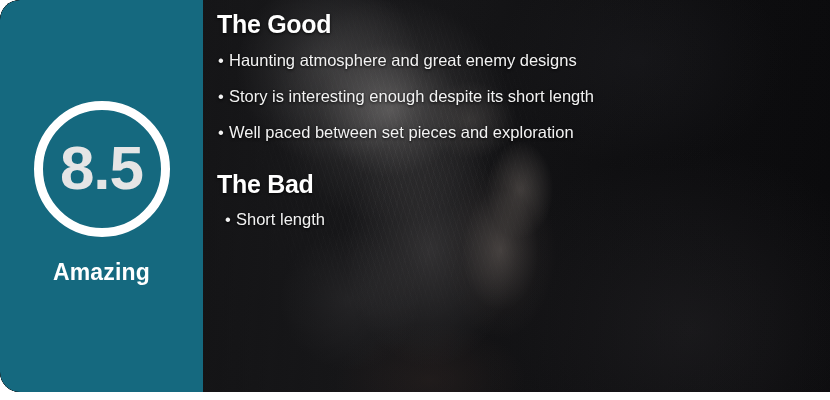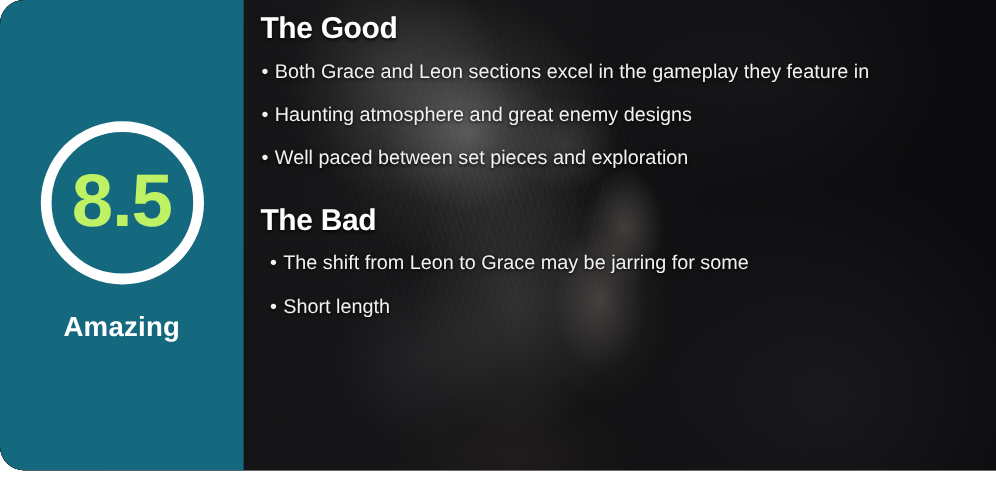--- a/index.html
+++ b/index.html
@@ -87,21 +87,21 @@
     display: flex;
     align-items: center;
     justify-content: center;
     box-sizing: border-box;
     margin-top: -6px;
   }
   .score-value {
     font-family: "Liberation Sans", sans-serif;
     font-size: 62px;
     font-weight: bold;
-    color: #bef264;
+    color: #e5e5e5;
     letter-spacing: -1px;
     line-height: 1;
     margin-top: -2px;
   }
   .score-label {
     margin-top: 22px;
     font-family: "Liberation Sans", sans-serif;
     font-size: 23px;
     font-weight: bold;
     color: #ffffff;
@@ -168,26 +168,25 @@
       <span class="score-value">8.5</span>
     </div>
     <div class="score-label">Amazing</div>
   </div>
 
   <div id="content">
 
     <h2 class="section-heading" id="good-heading">The Good</h2>
 
     <ul class="bullet-list" id="good-list">
-      <li class="bullet-item">Both Grace and Leon sections excel in the gameplay they feature in</li>
       <li class="bullet-item">Haunting atmosphere and great enemy designs</li>
+      <li class="bullet-item">Story is interesting enough despite its short length</li>
       <li class="bullet-item">Well paced between set pieces and exploration</li>
     </ul>
 
     <h2 class="section-heading" id="bad-heading">The Bad</h2>
 
     <ul class="bullet-list" id="bad-list">
-      <li class="bullet-item">The shift from Leon to Grace may be jarring for some</li>
       <li class="bullet-item">Short length</li>
     </ul>
 
   </div>
 </div>
 
 </body></html>

